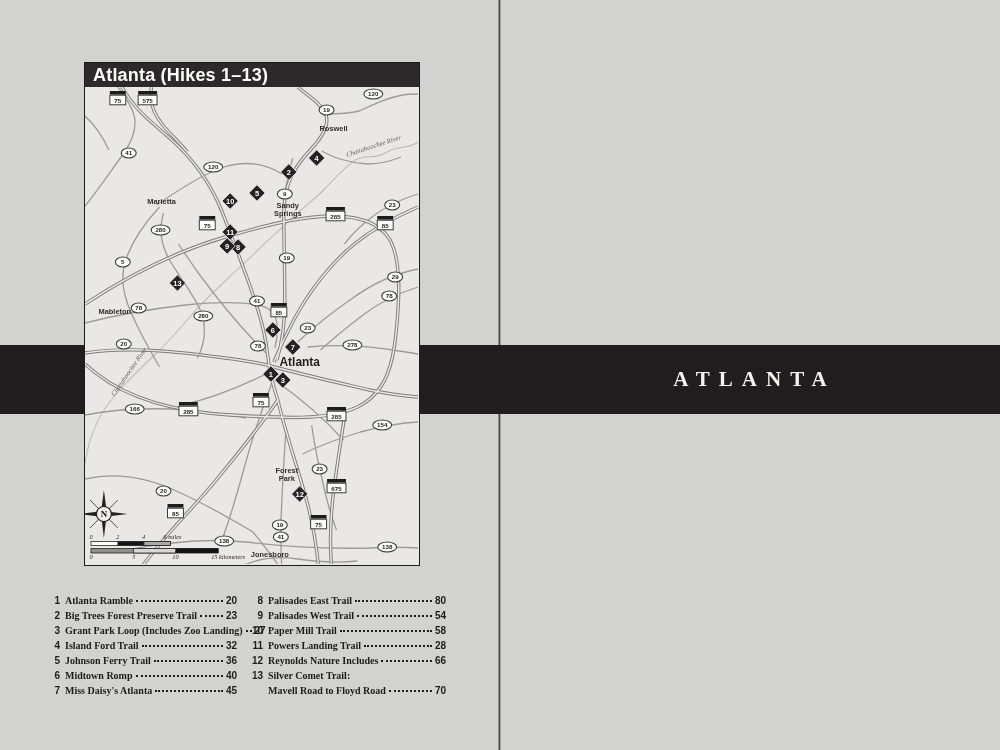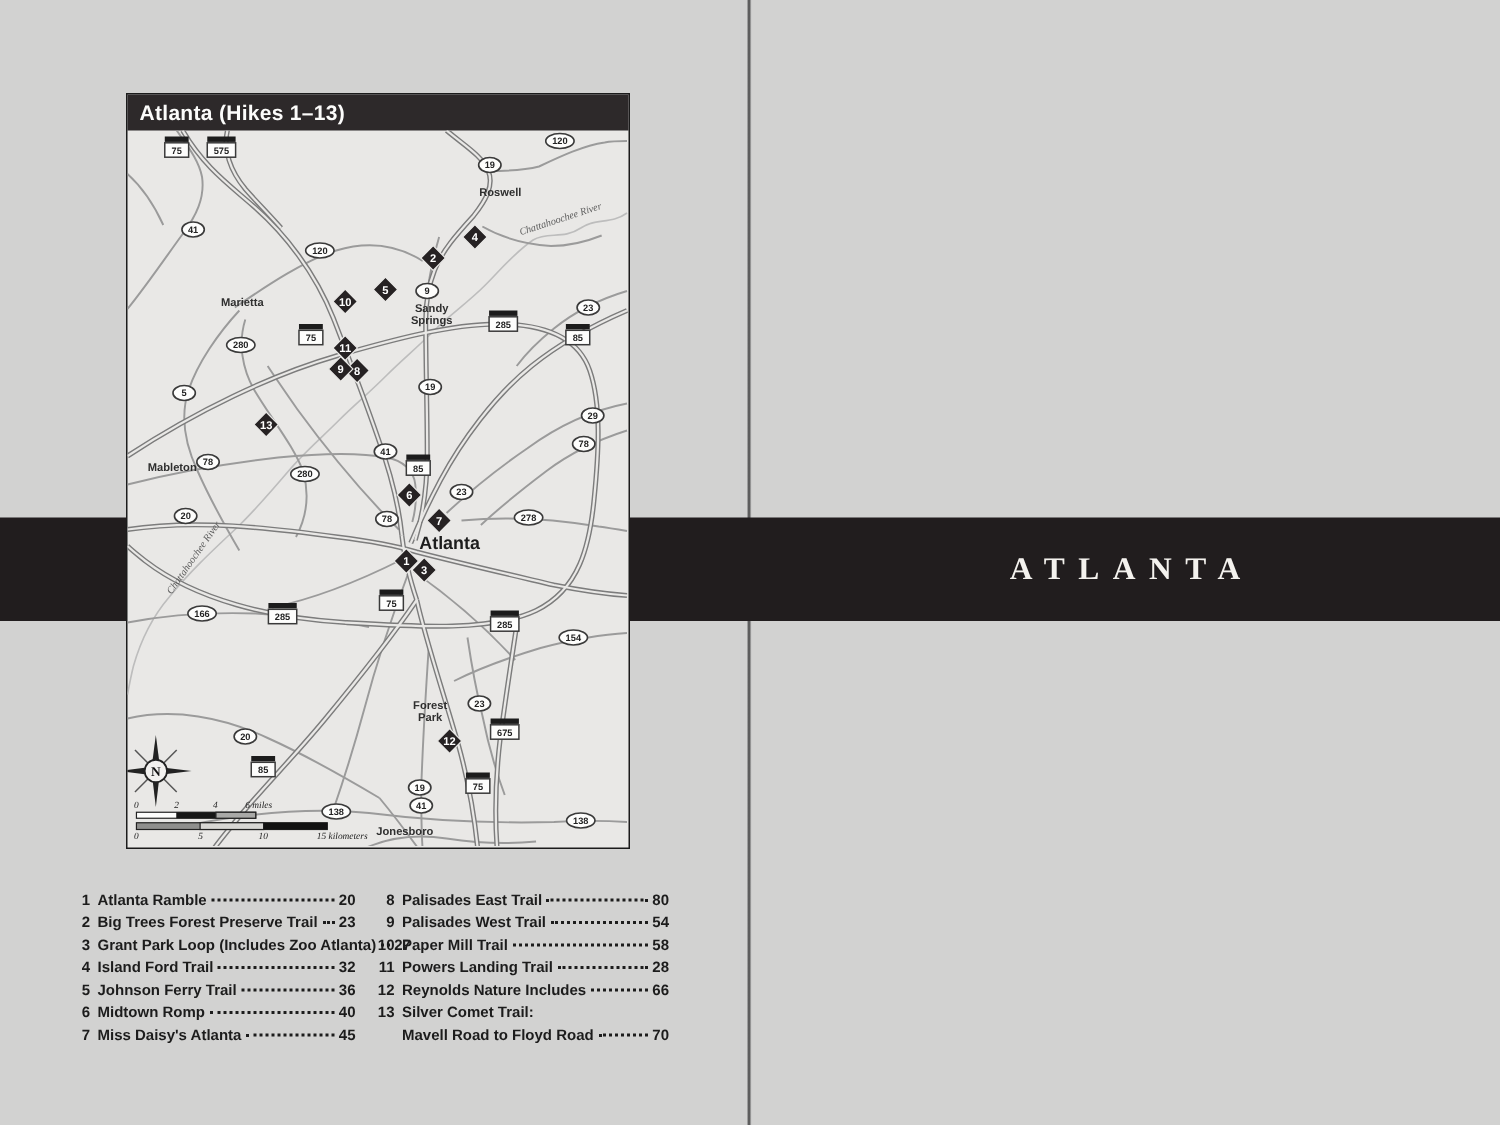--- a/index.html
+++ b/index.html
@@ -9,41 +9,41 @@
           background:linear-gradient(to right,#bdbdbd,#3c3c3c 45%,#6b6b6b 60%,#c6c6c6);}
   .band{position:absolute;left:0;top:345px;width:1000px;height:69px;background:#211d1e;z-index:2;}
   .divider-title{position:absolute;left:500px;top:345px;width:500px;height:69px;z-index:3;
           display:flex;align-items:center;justify-content:center;color:#f4f2ee;
           font-family:"Liberation Serif",serif;font-weight:bold;font-size:21px;}
   .divider-title span{letter-spacing:9px;margin-right:-9px;}
 
   .map-box{position:absolute;left:84px;top:62px;width:336px;height:504px;z-index:4;
           background:#e9e8e6;border:1.5px solid #1b1b1b;box-sizing:border-box;}
   .map-title{height:24px;line-height:24px;background:#2d292a;color:#fcfcfb;
-          font-weight:bold;font-size:14px;padding-left:8px;letter-spacing:.2px;}
+          font-weight:bold;font-size:18px;padding-left:8px;letter-spacing:.2px;}
   #map-svg{display:block;width:100%;height:477px;}
 
   .road{fill:none;stroke:#9b9b9b;stroke-width:1.3;}
   .hwy{fill:none;stroke:#7c7c7c;stroke-width:3.4;}
   .hwy-inner{fill:none;stroke:#e9e8e6;stroke-width:1.5;}
   .river{fill:none;stroke:#bdbdbd;stroke-width:1.1;}
   text.city{font-family:"Liberation Sans",sans-serif;font-size:7.5px;font-weight:bold;fill:#2f2f2f;}
   text.city.major{font-size:12px;fill:#1d1d1d;}
   text.riverlbl{font-family:"Liberation Serif",serif;font-style:italic;font-size:6.8px;fill:#5f5f5f;}
   text.shieldnum{font-family:"Liberation Sans",sans-serif;font-size:6.2px;font-weight:bold;fill:#222;text-anchor:middle;}
   text.markernum{font-family:"Liberation Sans",sans-serif;font-size:7.5px;font-weight:bold;fill:#fff;text-anchor:middle;}
   text.scalelbl{font-family:"Liberation Serif",serif;font-style:italic;font-size:6.3px;fill:#222;text-anchor:middle;}
   text.compass-n{font-family:"Liberation Serif",serif;font-size:9px;font-weight:bold;fill:#111;text-anchor:middle;}
 
   .toc-col{position:absolute;top:593px;z-index:3;color:#1c1c1c;font-size:10px;font-weight:bold;}
   .toc-col.left{left:48px;width:189px;}
   .toc-col.right{left:251px;width:195px;}
   .toc-row{display:flex;align-items:baseline;height:15px;line-height:15px;white-space:nowrap;}
   .toc-num{width:12px;text-align:right;flex:0 0 auto;}
-  .toc-title{margin-left:5px;flex:0 0 auto;}
+  .toc-title{margin-left:5px;flex:0 0 auto;font-family:Liberation Serif, serif;}
   .leader{flex:1 1 auto;border-bottom:2px dotted #1c1c1c;margin:0 3px;transform:translateY(-2px);min-width:6px;}
   .toc-page{flex:0 0 auto;}
 </style>
 </head>
 <body>
 
 <div class="spread">
   <div class="gutter"></div>
   <div class="band"></div>
   <div class="divider-title">
@@ -377,21 +377,21 @@
         <span class="toc-page">20</span>
       </div>
       <div class="toc-row">
         <span class="toc-num">2</span>
         <span class="toc-title">Big Trees Forest Preserve Trail</span>
         <span class="leader"></span>
         <span class="toc-page">23</span>
       </div>
       <div class="toc-row">
         <span class="toc-num">3</span>
-        <span class="toc-title">Grant Park Loop (Includes Zoo Atlanta)</span>
+        <span class="toc-title">Grant Park Loop (Includes Zoo Landing)</span>
         <span class="leader"></span>
         <span class="toc-page">27</span>
       </div>
       <div class="toc-row">
         <span class="toc-num">4</span>
         <span class="toc-title">Island Ford Trail</span>
         <span class="leader"></span>
         <span class="toc-page">32</span>
       </div>
       <div class="toc-row">

